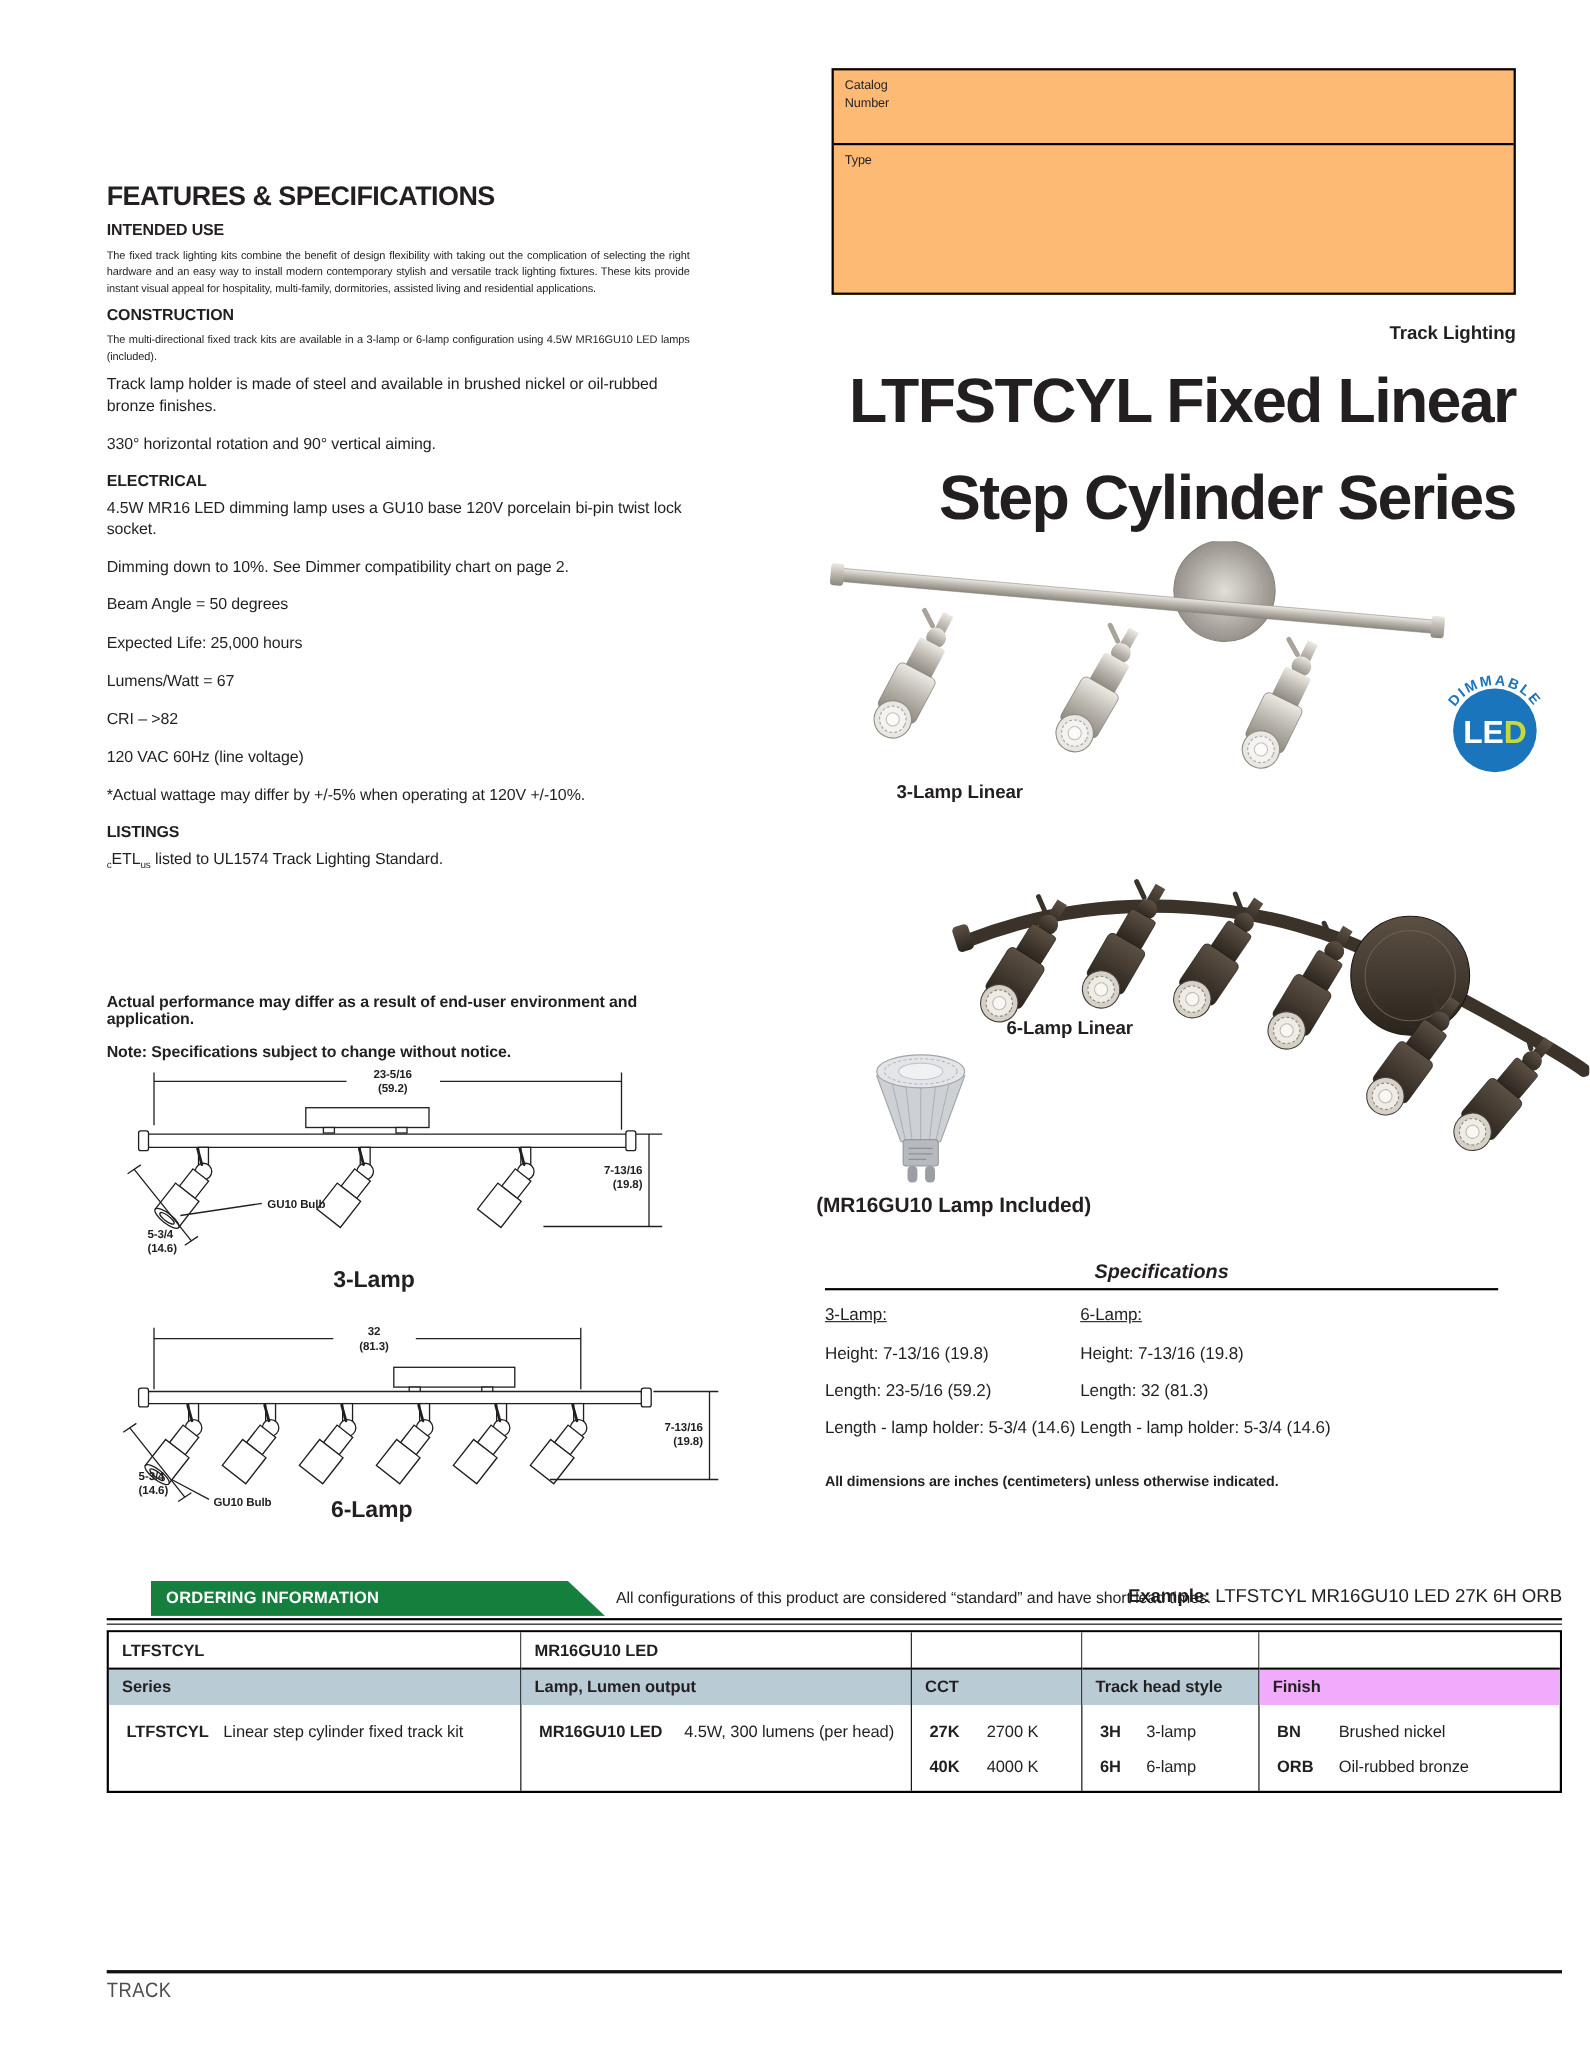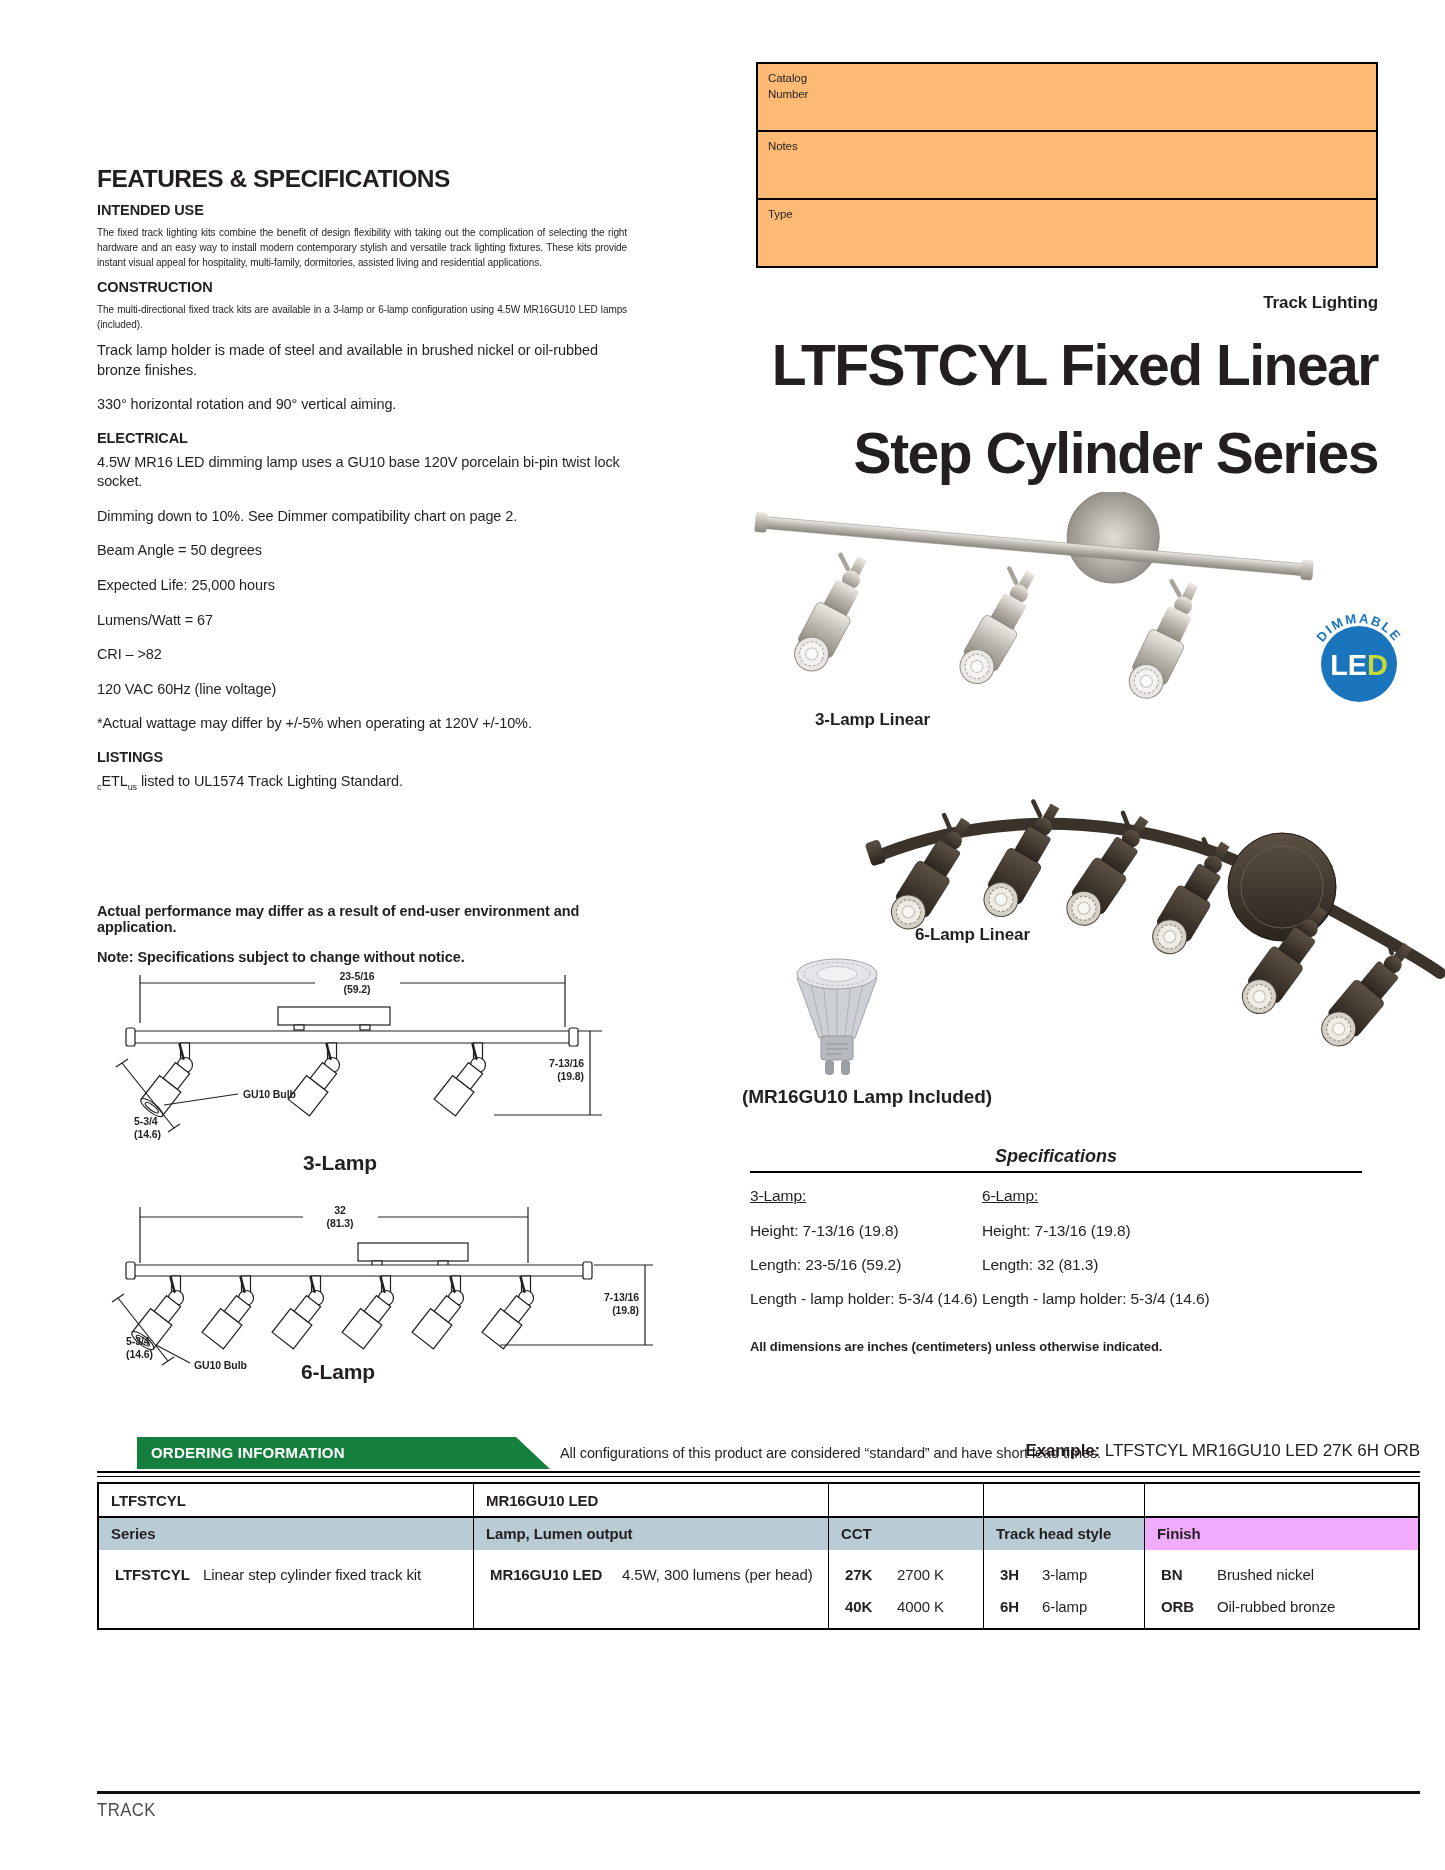--- a/index.html
+++ b/index.html
@@ -114,23 +114,20 @@
 </div>
 
 <div class="abs disclaimers">
   <p>Actual performance may differ as a result of end-user environment and application.</p>
   <p>Note: Specifications subject to change without notice.</p>
 </div>
 
 <div class="abs catalog-box">
   <div class="row">
     <div class="lbl">Catalog Number</div>
-  </div>
-  <div class="row">
-    <div class="lbl">Notes</div>
   </div>
   <div class="row">
     <div class="lbl">Type</div>
   </div>
 </div>
 
 <div class="abs category">Track Lighting</div>
 <div class="abs title">
   <div>LTFSTCYL Fixed Linear</div>
   <div>Step Cylinder Series</div>

